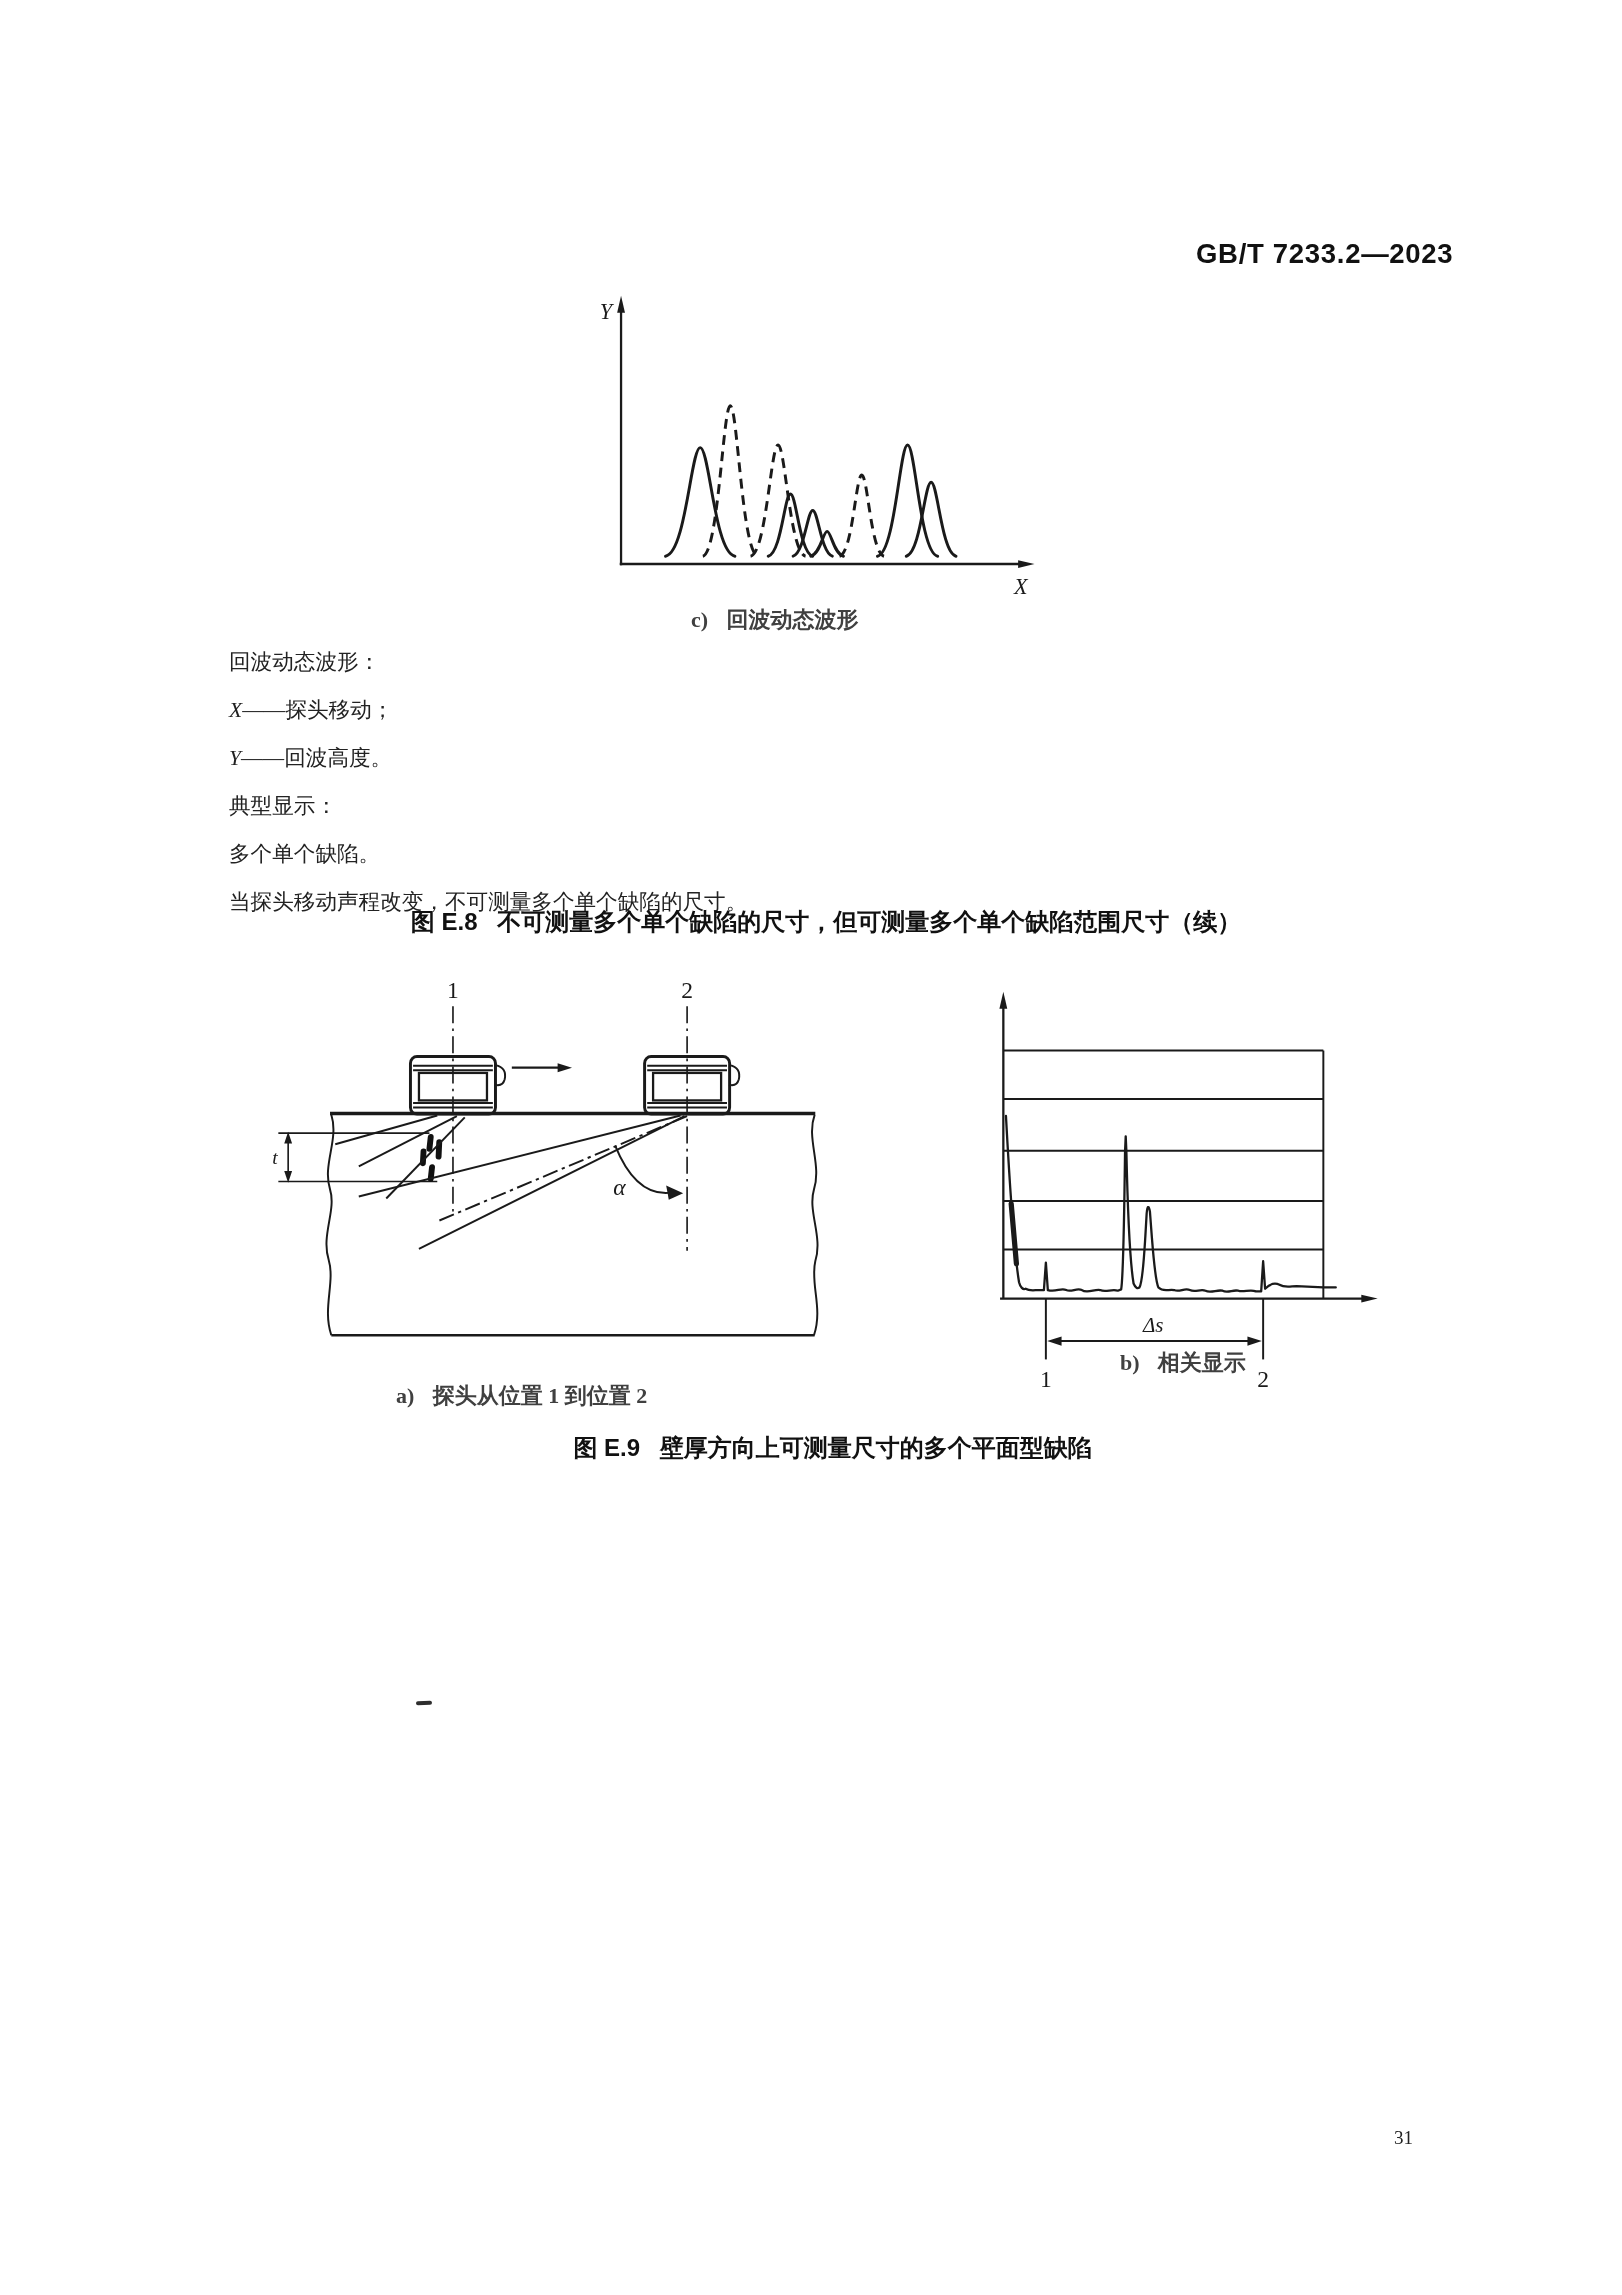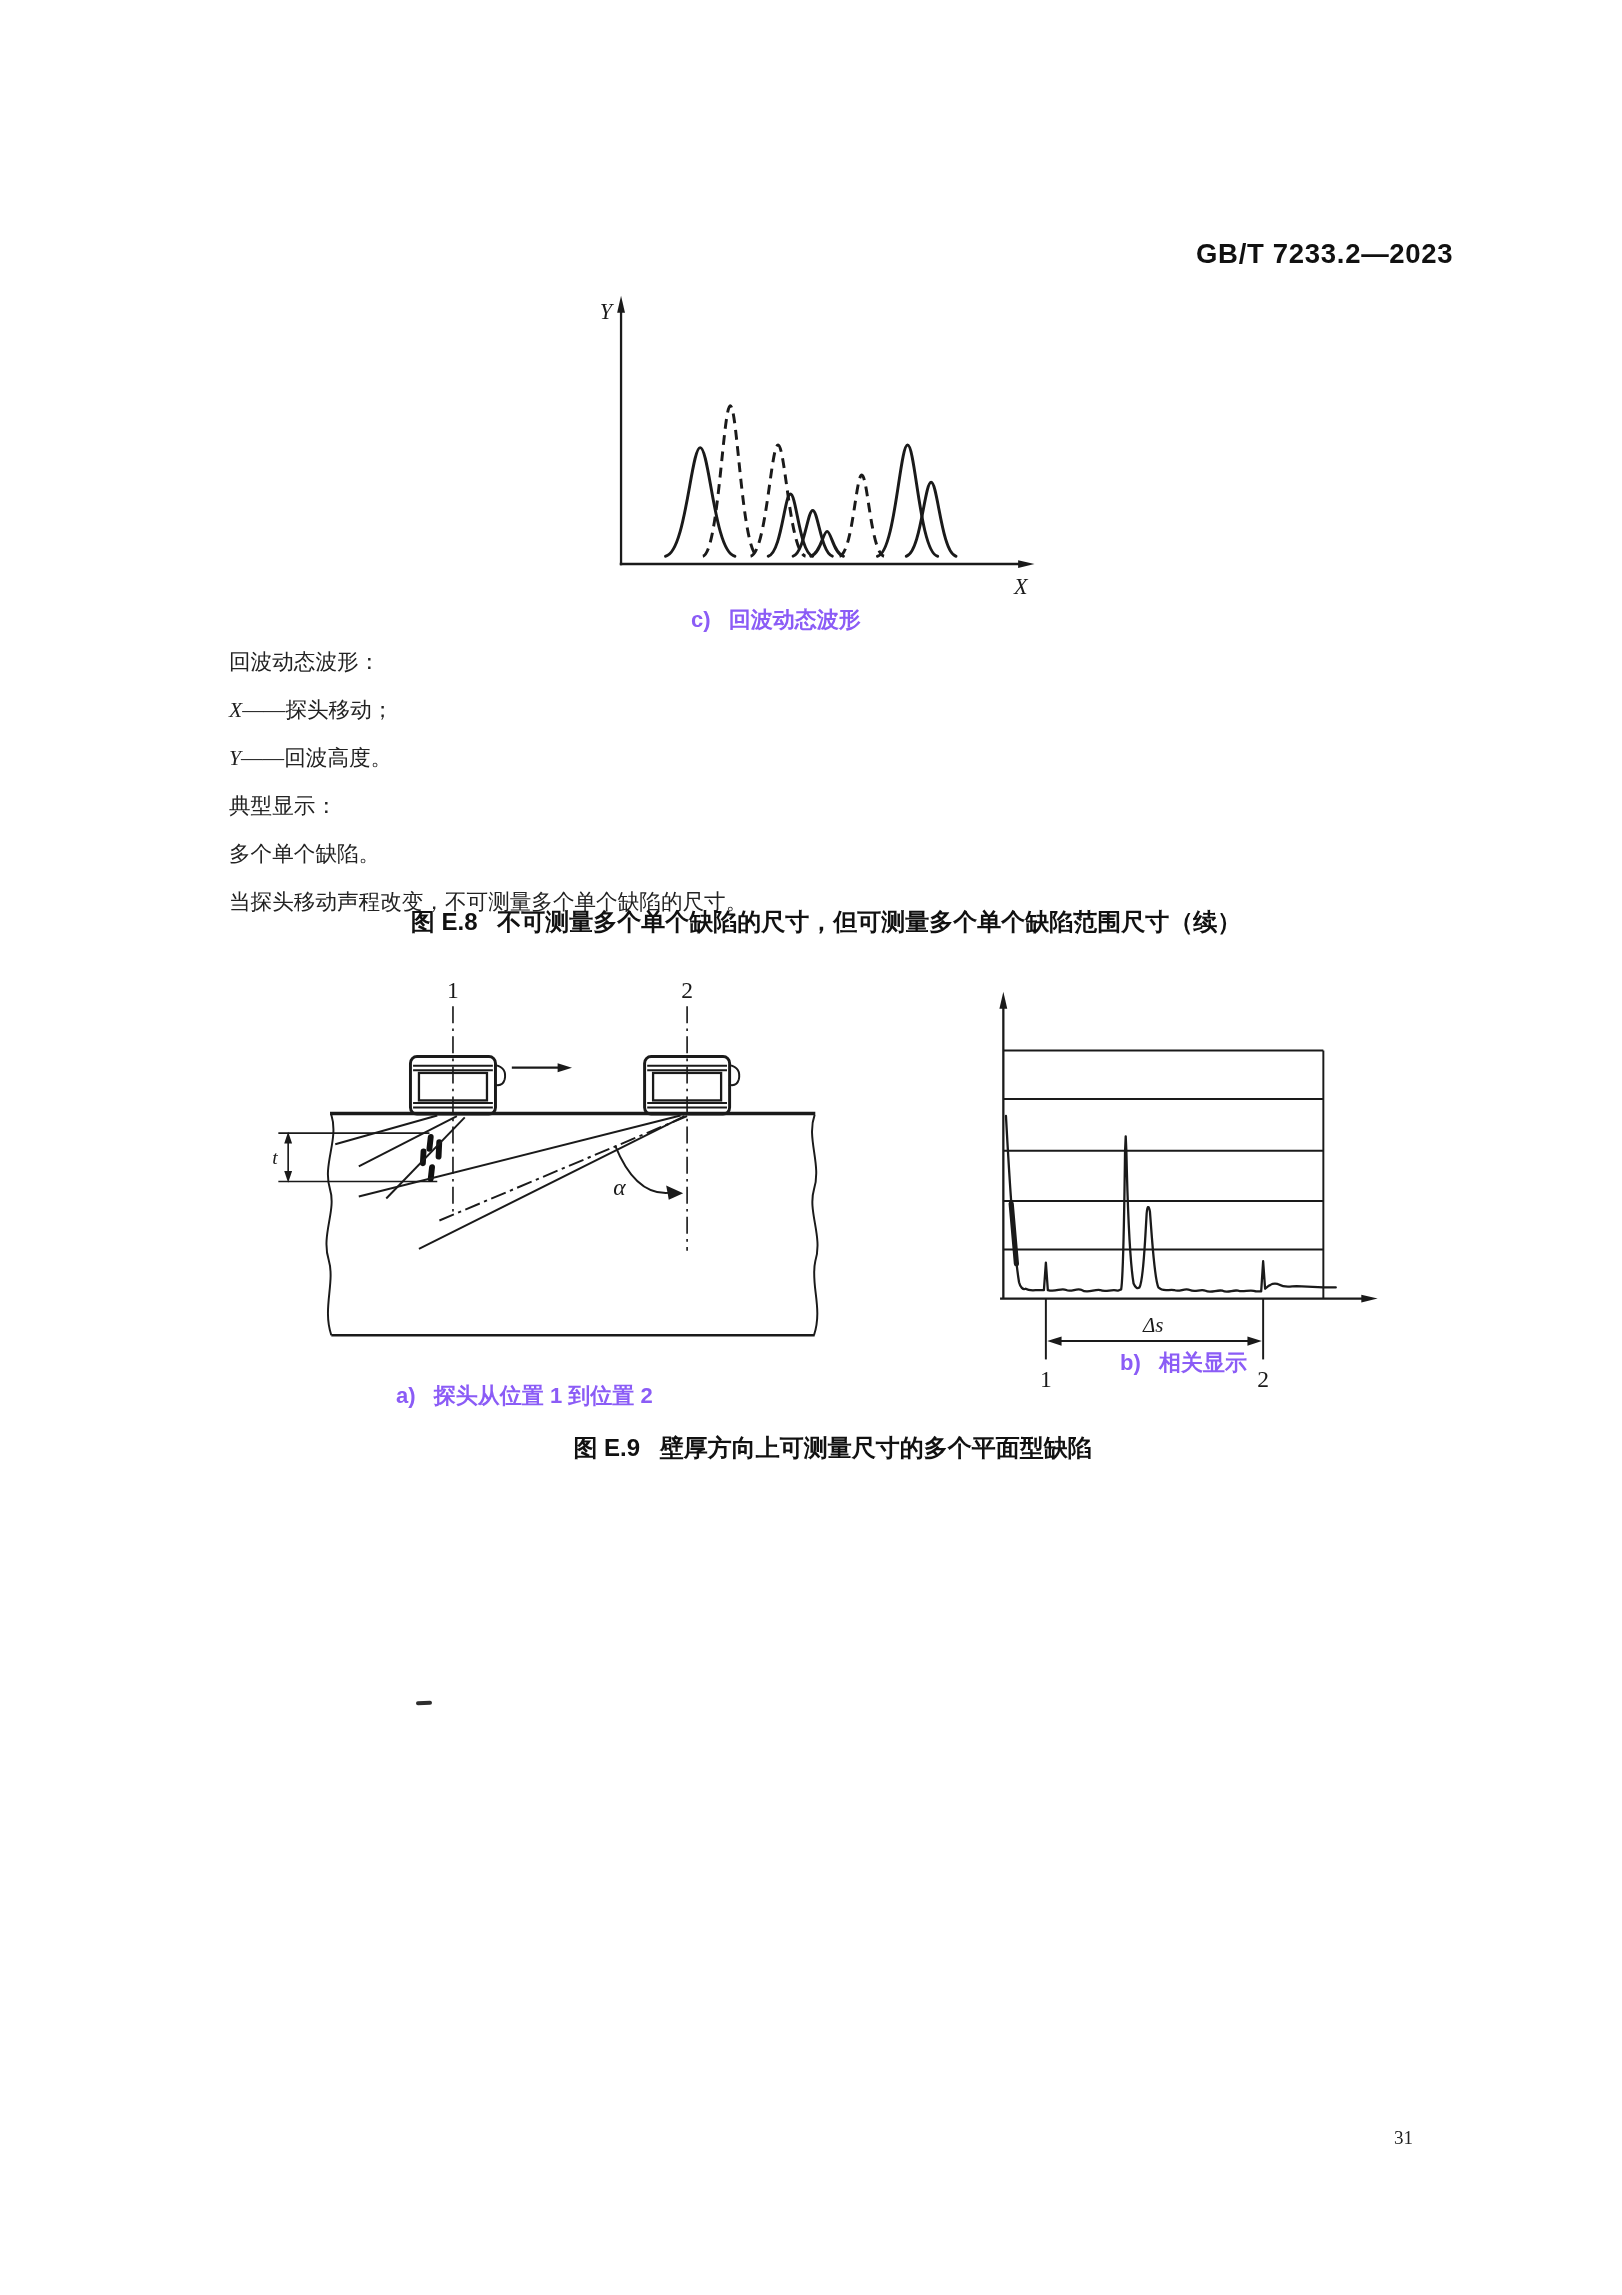--- a/index.html
+++ b/index.html
@@ -11,22 +11,22 @@
     font-family:"Liberation Serif","DejaVu Serif",serif;
     color:#1b1b1b;
   }
   .abs{position:absolute;}
   .header{
     left:1196px;top:190px;
     font-family:"Liberation Sans","DejaVu Sans",sans-serif;
     font-weight:bold;font-size:27.5px;letter-spacing:0.7px;color:#111;margin-top:48px;
   }
   .sub-caption{
-    font-family:Liberation Sans, sans-serif;
-    font-weight:bold;font-size:22px;color:#8b5cf6;white-space:nowrap;
+    font-family:Liberation Serif, serif;
+    font-weight:bold;font-size:22px;color:#404040;white-space:nowrap;
   }
   .sub-caption .pfx{display:inline-block;margin-right:18.3px;}
   .fig-caption{
     width:1622px;text-align:center;
     font-family:"Liberation Sans","DejaVu Sans",sans-serif;
     font-weight:bold;font-size:24px;color:#111;white-space:nowrap;
   }
   .fig-caption .pfx{display:inline-block;margin-right:19.6px;}
   .legend{left:229px;top:647px;font-size:21.6px;color:#222;}
   .legend .line{height:26px;margin-bottom:22px;white-space:nowrap;}

